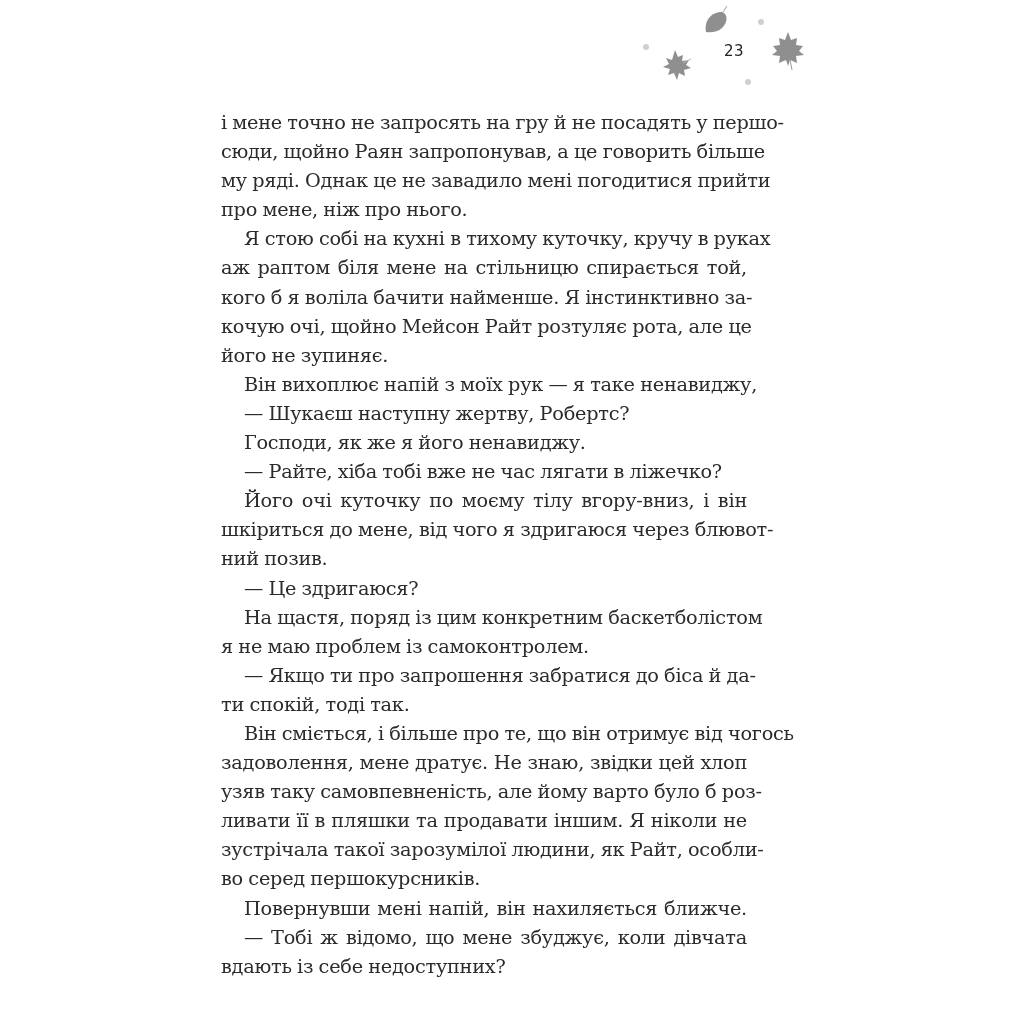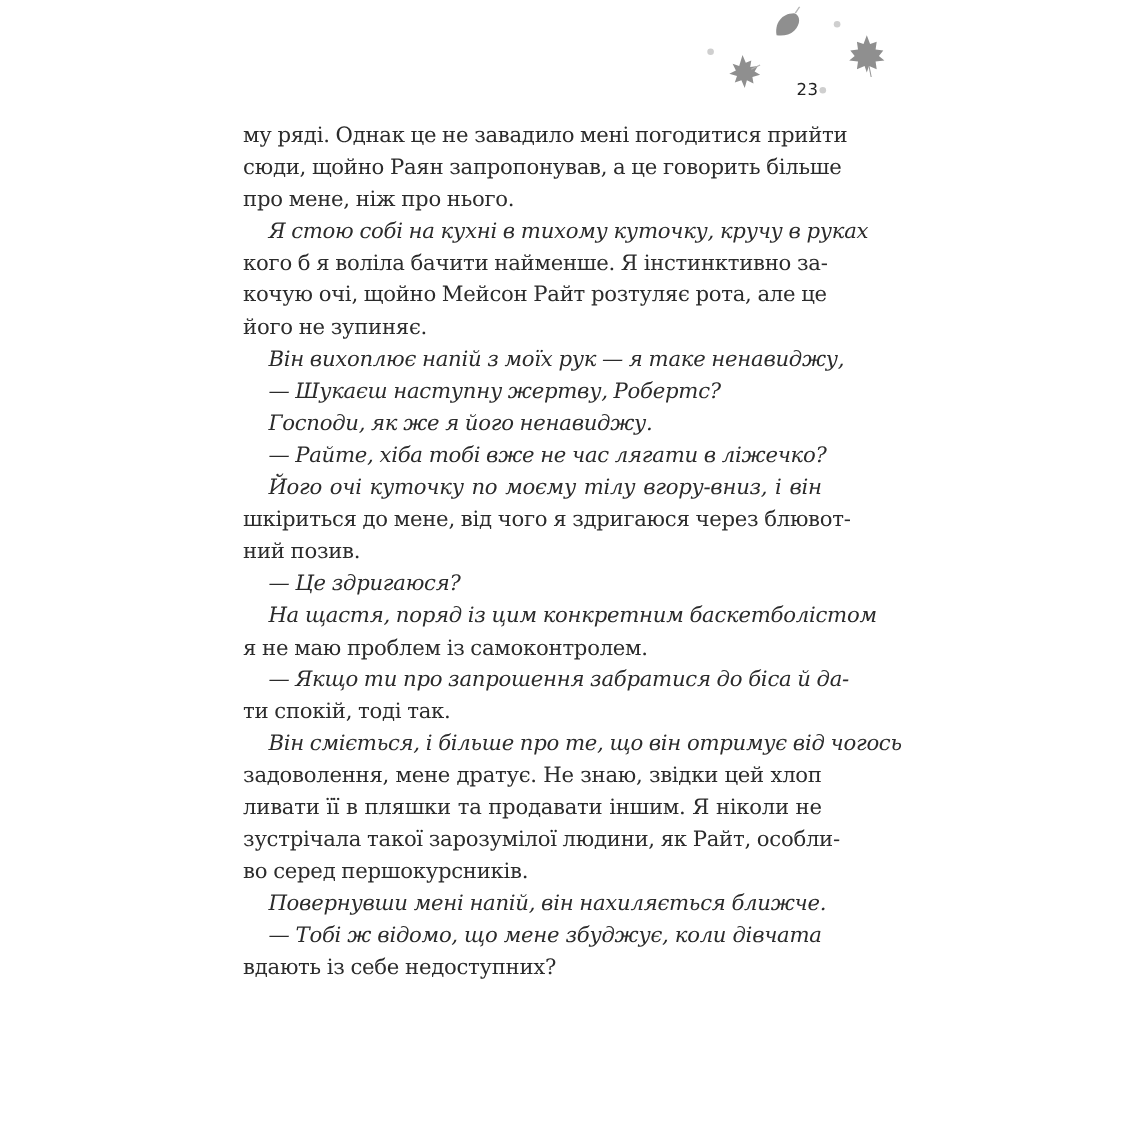--- a/index.html
+++ b/index.html
@@ -25,21 +25,20 @@
       width: 200px; height: 100px;
     }
     .page-number {
       position: absolute;
       left: 724px;
       top: 42px;
       font-family: "DejaVu Sans", sans-serif;
       font-size: 15px;
       color: #222222;
       letter-spacing: 0.5px;
-      margin-top: 30px;
     }
     .deco {
       position: absolute;
     }
     .dot {
       position: absolute;
       width: 6px; height: 6px;
       border-radius: 50%;
       background: #cfcfcf;
     }
@@ -59,21 +58,20 @@
       display: block;
       white-space: nowrap;
       height: 29.1px;
     }
     .line.justify {
       text-align: justify;
       text-align-last: justify;
     }
     .line.indent {
       padding-left: 23px;
-      font-style: italic;
     }
     .line.last {
       text-align: right;
       text-align-last: left;
     }
   </style>
 </head>
 <body>
 
 <div class="page">
@@ -96,41 +94,44 @@
     </svg>
 
     <div class="dot" style="left:13px; top:44px;"></div>
     <div class="dot" style="left:128px; top:19px;"></div>
     <div class="dot" style="left:115px; top:79px;"></div>
   </div>
 
   <div class="page-number">23</div>
 
   <div class="text-block" id="text-block">
+      <span class="line justify">і мене точно не запросять на гру й не посадять у першо-</span>
+      <span class="line justify">сюди, щойно Раян запропонував, а це говорить більше</span>
       <span class="line justify">му ряді. Однак це не завадило мені погодитися прийти</span>
-      <span class="line justify">сюди, щойно Раян запропонував, а це говорить більше</span>
       <span class="line last">про мене, ніж про нього.</span>
       <span class="line indent justify">Я стою собі на кухні в тихому куточку, кручу в руках</span>
+      <span class="line justify">аж раптом біля мене на стільницю спирається той,</span>
       <span class="line justify">кого б я воліла бачити найменше. Я інстинктивно за-</span>
       <span class="line justify">кочую очі, щойно Мейсон Райт розтуляє рота, але це</span>
       <span class="line last">його не зупиняє.</span>
       <span class="line indent justify">Він вихоплює напій з моїх рук — я таке ненавиджу,</span>
       <span class="line indent last">— Шукаєш наступну жертву, Робертс?</span>
       <span class="line indent last">Господи, як же я його ненавиджу.</span>
       <span class="line indent last">— Райте, хіба тобі вже не час лягати в ліжечко?</span>
       <span class="line indent justify">Його очі куточку по моєму тілу вгору-вниз, і він</span>
       <span class="line justify">шкіриться до мене, від чого я здригаюся через блювот-</span>
       <span class="line last">ний позив.</span>
       <span class="line indent last">— Це здригаюся?</span>
       <span class="line indent justify">На щастя, поряд із цим конкретним баскетболістом</span>
       <span class="line last">я не маю проблем із самоконтролем.</span>
       <span class="line indent justify">— Якщо ти про запрошення забратися до біса й да-</span>
       <span class="line last">ти спокій, тоді так.</span>
       <span class="line indent justify">Він сміється, і більше про те, що він отримує від чогось</span>
       <span class="line justify">задоволення, мене дратує. Не знаю, звідки цей хлоп</span>
+      <span class="line justify">узяв таку самовпевненість, але йому варто було б роз-</span>
       <span class="line justify">ливати її в пляшки та продавати іншим. Я ніколи не</span>
       <span class="line justify">зустрічала такої зарозумілої людини, як Райт, особли-</span>
       <span class="line last">во серед першокурсників.</span>
       <span class="line indent justify">Повернувши мені напій, він нахиляється ближче.</span>
       <span class="line indent justify">— Тобі ж відомо, що мене збуджує, коли дівчата</span>
       <span class="line last">вдають із себе недоступних?</span>
     </div>
 
 </div>
 

